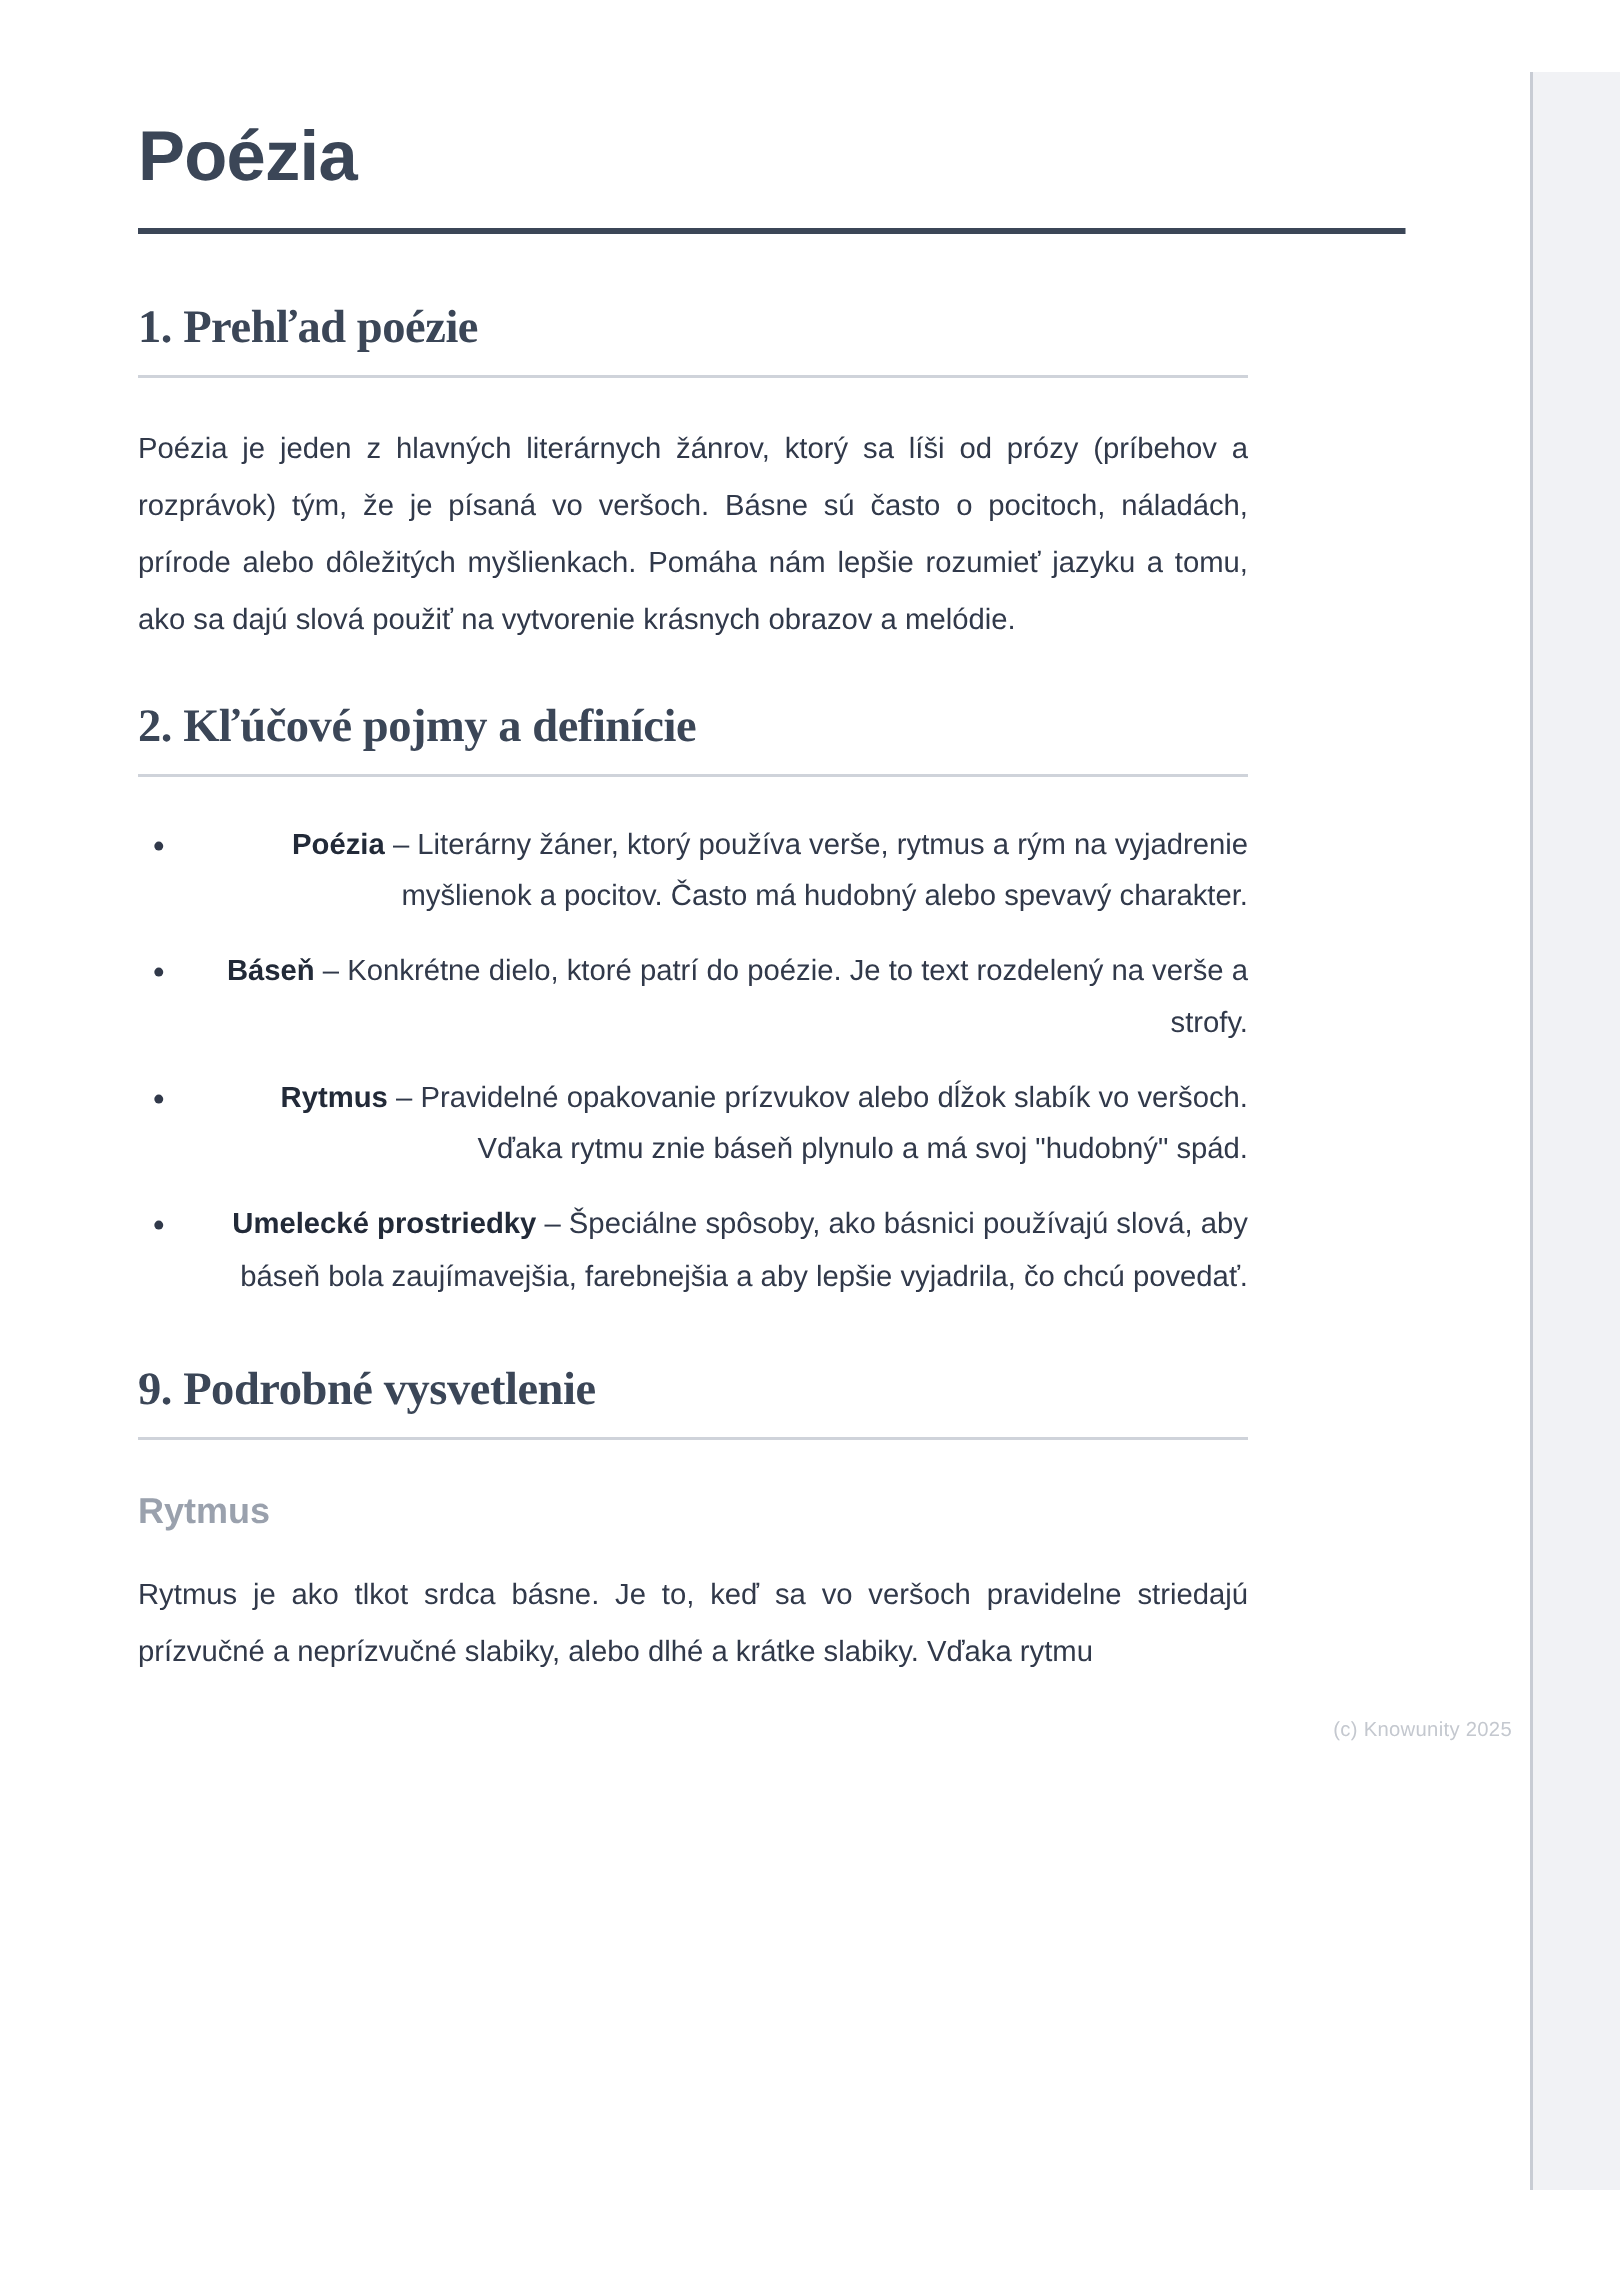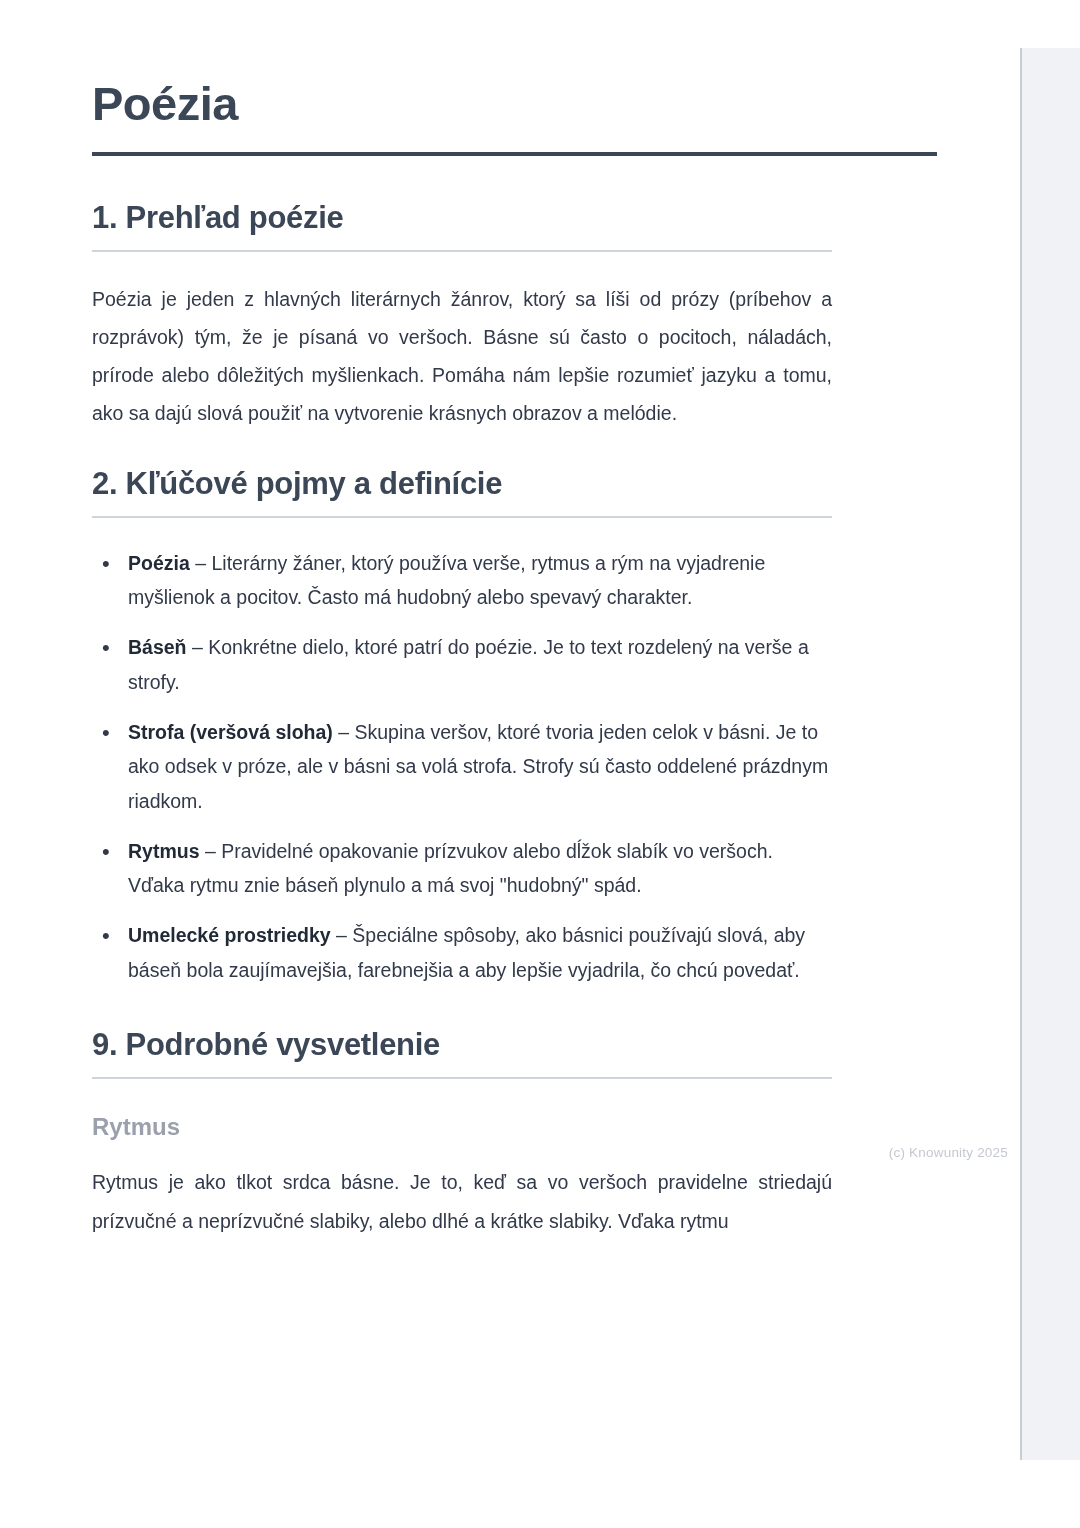--- a/index.html
+++ b/index.html
@@ -54,20 +54,21 @@
     background: #3b4657;
     width: 845px;
     margin: 0 0 44px 0;
   }
   h2.section-title {
     font-size: 31px;
     font-weight: bold;
     color: #3b4657;
     margin: 0 0 14px 0;
     letter-spacing: -0.3px;
+    font-family: Liberation Serif, serif;
   }
   .section-rule {
     height: 2px;
     background: #cfd3da;
     width: 740px;
     margin: 0 0 28px 0;
   }
   p.body-text {
     font-size: 19.5px;
     line-height: 1.95;
@@ -77,20 +78,21 @@
     width: 740px;
   }
   p.body-text.last {
     margin-bottom: 54px;
   }
   ul.term-list {
     list-style: none;
     margin: 0 0 40px 0;
     padding: 0;
     width: 740px;
+    text-align: right;
   }
   ul.term-list li {
     position: relative;
     padding-left: 36px;
     margin-bottom: 15px;
     font-size: 19.5px;
     line-height: 1.78;
     color: #31394a;
   }
   ul.term-list li::before {
@@ -134,21 +136,20 @@
 
     <h2 class="section-title">1. Prehľad poézie</h2>
     <div class="section-rule"></div>
     <p class="body-text">Poézia je jeden z hlavných literárnych žánrov, ktorý sa líši od prózy (príbehov a rozprávok) tým, že je písaná vo veršoch. Básne sú často o pocitoch, náladách, prírode alebo dôležitých myšlienkach. Pomáha nám lepšie rozumieť jazyku a tomu, ako sa dajú slová použiť na vytvorenie krásnych obrazov a melódie.</p>
 
     <h2 class="section-title">2. Kľúčové pojmy a definície</h2>
     <div class="section-rule"></div>
     <ul class="term-list">
       <li><b>Poézia</b><span> – Literárny žáner, ktorý používa verše, rytmus a rým na vyjadrenie myšlienok a pocitov. Často má hudobný alebo spevavý charakter.</span></li>
       <li><b>Báseň</b><span> – Konkrétne dielo, ktoré patrí do poézie. Je to text rozdelený na verše a strofy.</span></li>
-      <li><b>Strofa (veršová sloha)</b><span> – Skupina veršov, ktoré tvoria jeden celok v básni. Je to ako odsek v próze, ale v básni sa volá strofa. Strofy sú často oddelené prázdnym riadkom.</span></li>
       <li><b>Rytmus</b><span> – Pravidelné opakovanie prízvukov alebo dĺžok slabík vo veršoch. Vďaka rytmu znie báseň plynulo a má svoj "hudobný" spád.</span></li>
       <li><b>Umelecké prostriedky</b><span> – Špeciálne spôsoby, ako básnici používajú slová, aby báseň bola zaujímavejšia, farebnejšia a aby lepšie vyjadrila, čo chcú povedať.</span></li>
     </ul>
 
     <h2 class="section-title">9. Podrobné vysvetlenie</h2>
     <div class="section-rule"></div>
 
     <h3 class="sub-title">Rytmus</h3>
     <p class="body-text last">Rytmus je ako tlkot srdca básne. Je to, keď sa vo veršoch pravidelne striedajú prízvučné a neprízvučné slabiky, alebo dlhé a krátke slabiky. Vďaka rytmu</p>
 

